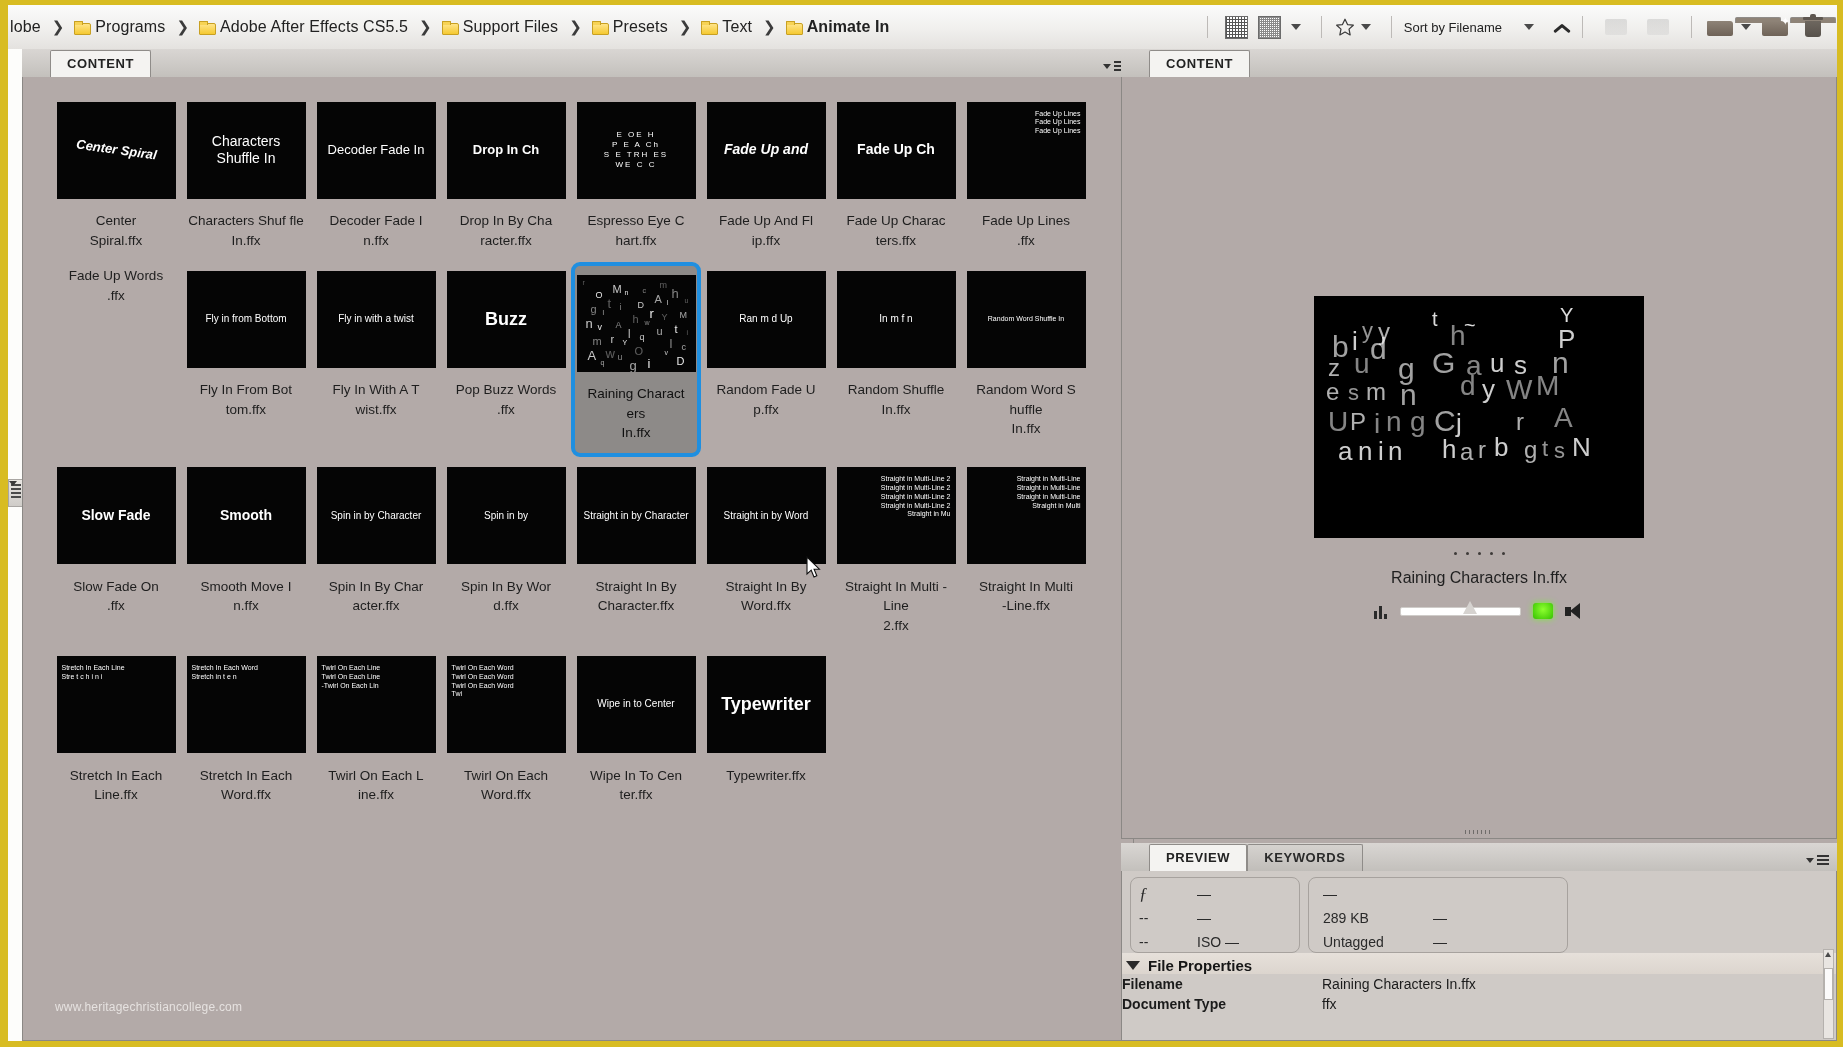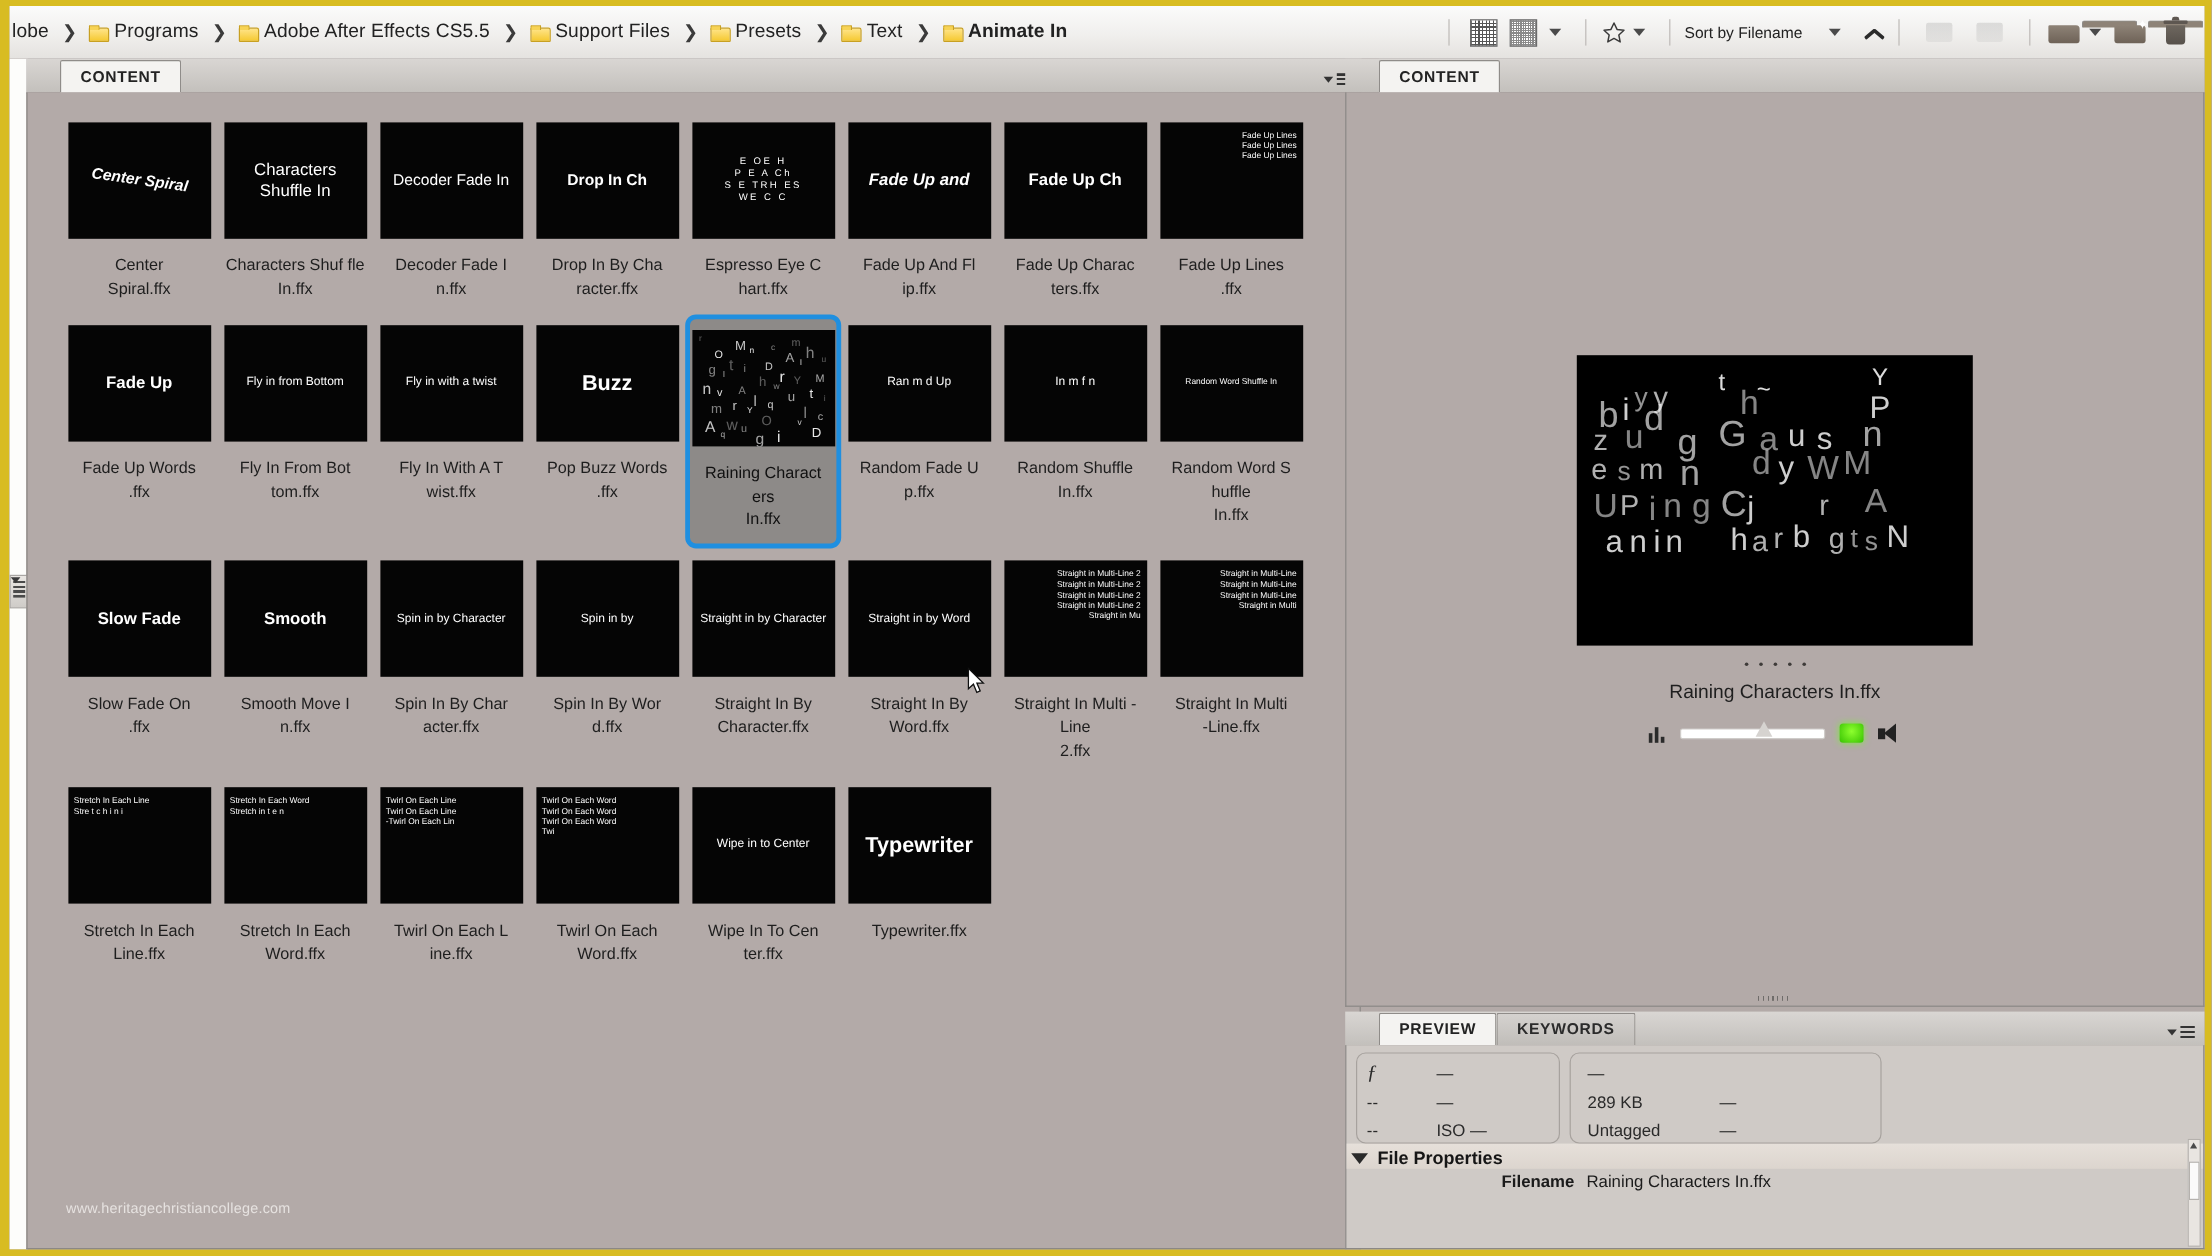--- a/index.html
+++ b/index.html
@@ -185,21 +185,21 @@
   .mbox-left{width:170px;height:76px;padding:4px 8px;box-sizing:border-box;}
   .mbox-right{width:260px;height:76px;padding:4px 14px;box-sizing:border-box;margin-left:8px;}
   .mrow{display:flex;align-items:center;height:24px;font-size:14px;color:#2a2a2a;}
   .mrow .k{width:58px;}
   .mrow .v{width:70px;}
   .mrow .v2{width:110px;}
   .fprops{display:flex;align-items:center;gap:8px;padding:4px 0 0 4px;background:linear-gradient(180deg,#e6e0da,#dcd5ce);}
   .fprops .tri{width:0;height:0;border-left:7px solid transparent;border-right:7px solid transparent;border-top:9px solid #2a2a2a;}
   .fprops .lbl{font-size:15px;font-weight:bold;color:#161616;}
   .prow{display:flex;font-size:14px;color:#1b1b1b;padding:2px 0;}
-  .prow .pk{width:190px;text-align:right;font-weight:bold;padding-right:10px;}
+  .prow .pk{width:190px;font-weight:bold;padding-right:10px;}
   .meta-scroll{position:absolute;right:2px;top:78px;width:9px;height:88px;background:#e9e5e1;border:1px solid #b5b1ad;}
   .meta-scroll .th{position:absolute;left:0;top:18px;width:7px;height:30px;background:#fbfafa;border:1px solid #b5b1ad;}
   .meta-scroll .up{position:absolute;left:1px;top:2px;width:0;height:0;border-left:3px solid transparent;border-right:3px solid transparent;border-bottom:5px solid #4a4a4a;}
 
   
   #cursor{position:absolute;left:806px;top:556px;width:16px;height:24px;z-index:40;}
 </style>
 </head>
 <body>
 
@@ -358,25 +358,20 @@
             </div>
             <div class="cell">
               <div class="thumbwrap">
                 <div class="thumb" style="align-items: flex-start; justify-content: flex-end;">
                   <span style="font-size: 7px; font-weight: normal; text-align: right; padding-top: 8px;">Fade Up Lines<br>Fade Up Lines<br>Fade Up Lines</span>
                 </div>
               </div>
               <div class="cap">Fade Up Lines<br>.ffx</div>
             </div>
             <div class="cell">
-              <div class="thumbwrap">
-                <div class="thumb">
-                  <span style="font-size: 14px; font-weight: bold;">Fade Up</span>
-                </div>
-              </div>
               <div class="cap">Fade Up Words<br>.ffx</div>
             </div>
             <div class="cell">
               <div class="thumbwrap">
                 <div class="thumb">
                   <span style="font-size: 10px; font-weight: normal;">Fly in from Bottom</span>
                 </div>
               </div>
               <div class="cap">Fly In From Bot<br>tom.ffx</div>
             </div>
@@ -717,20 +712,24 @@
           </div>
           <div class="fprops">
             <div class="tri"></div>
             <div class="lbl">File Properties</div>
           </div>
           <div id="props">
               <div class="prow">
                 <span class="pk">Filename</span>
                 <span>Raining Characters In.ffx</span>
               </div>
+              <div class="prow">
+                <span class="pk">Document Type</span>
+                <span>ffx</span>
+              </div>
             </div>
           <div class="meta-scroll">
             <div class="up"></div>
             <div class="th"></div>
           </div>
         </div>
       </div>
     </div>
   </div>
 

